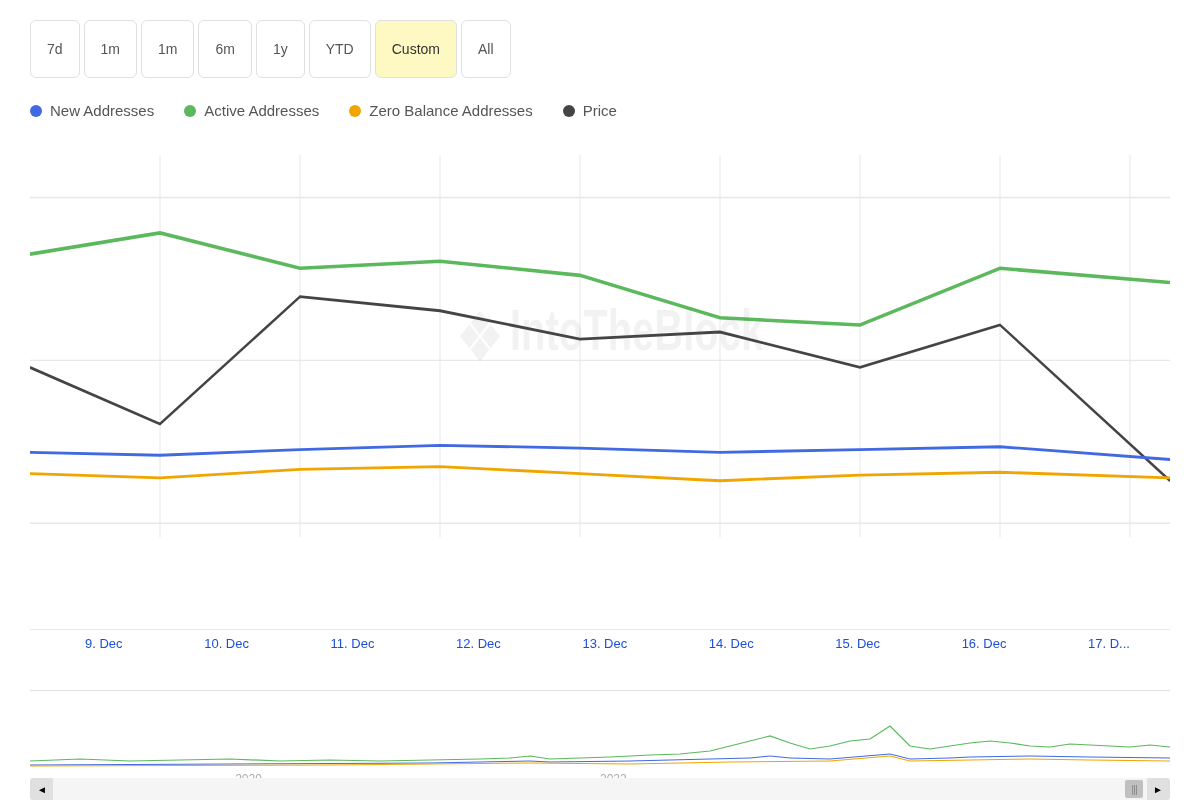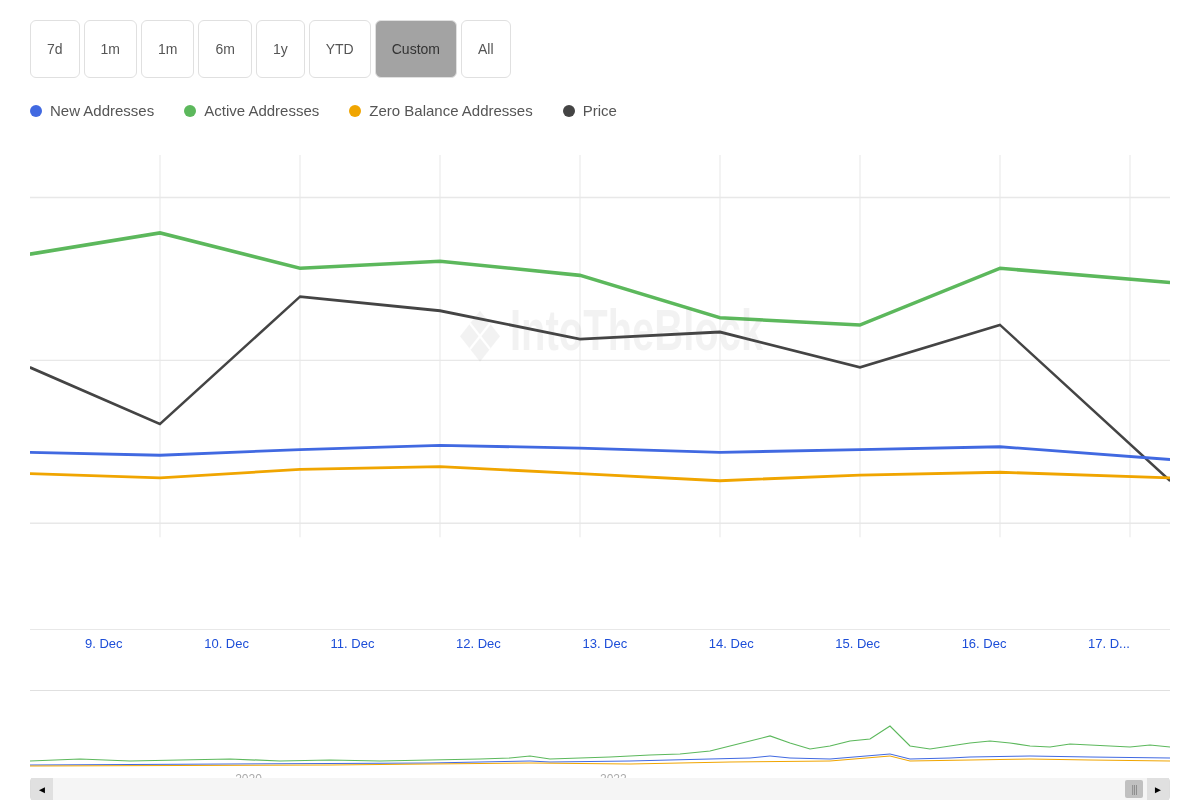--- a/index.html
+++ b/index.html
@@ -33,21 +33,21 @@
       border: 1px solid #e0e0e0;
       border-radius: 6px;
       background: #fff;
       color: #555;
       font-size: 14px;
       cursor: pointer;
       font-family: inherit;
     }
 
     .time-btn.active {
-      background: #a3a3a3;
+      background: #fef9c3;
       color: #333;
       font-weight: 500;
     }
 
     
     .legend {
       display: flex;
       flex-wrap: wrap;
       gap: 8px 30px;
       margin-bottom: 36px;

